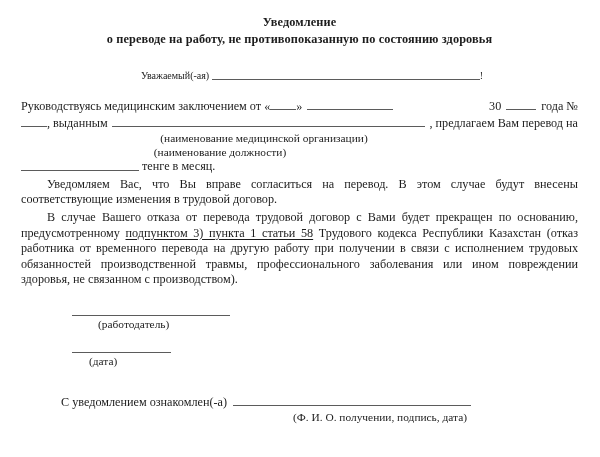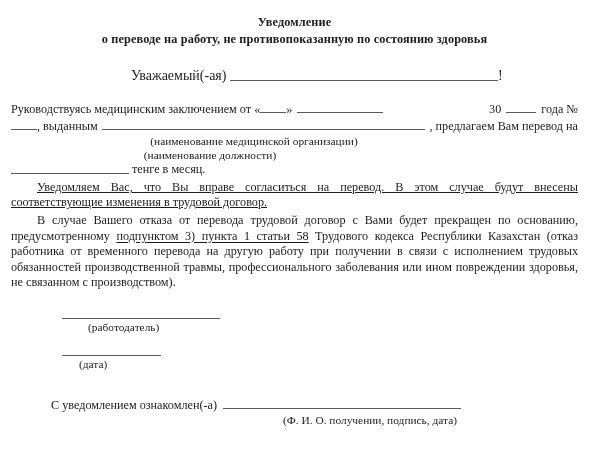--- a/index.html
+++ b/index.html
@@ -12,21 +12,21 @@
     height: 457px;
     overflow: hidden;
     font-family: "Liberation Serif", "DejaVu Serif", serif;
     color: #1c1c1c;
   }
   .page {
     position: relative;
     width: 600px;
     height: 457px;
     box-sizing: border-box;
-    padding: 14px 22px 0 11px;
+    padding: 14px 22px 0 21px;
     background: #ffffff;
   }
 
   
   .title-block {
     text-align: center;
     font-weight: bold;
     font-size: 12.3px;
     line-height: 17px;
     letter-spacing: .1px;
@@ -35,21 +35,20 @@
   .title-line-2 { display: block; white-space: nowrap; }
 
   
   .body-text {
     font-size: 12.2px;
     line-height: 15.6px;
   }
   .just {
     text-align: justify;
     text-align-last: justify;
-    text-decoration: underline;
   }
   .just-last-left {
     text-align: justify;
     text-align-last: left;
   }
   .indent { text-indent: 26px; }
 
   
   .rule {
     display: inline-block;
@@ -59,21 +58,21 @@
     margin-bottom: -1px;
   }
   .rule-xs { width: 26px; }
   .rule-s  { width: 30px; }
   .rule-m  { width: 86px; }
 
   
   .greeting {
     margin-top: 20px;
     padding-left: 120px;
-    font-size: 14px;
+    font-size: 10px;
     white-space: nowrap;
   }
   .greeting .rule { width: 268px; }
 
   
   .form-block { margin-top: 17px; }
 
   .row { font-size: 12.2px; line-height: 15.6px; white-space: nowrap; }
 
   .row-1 { display: flex; align-items: baseline; text-align: right; }

